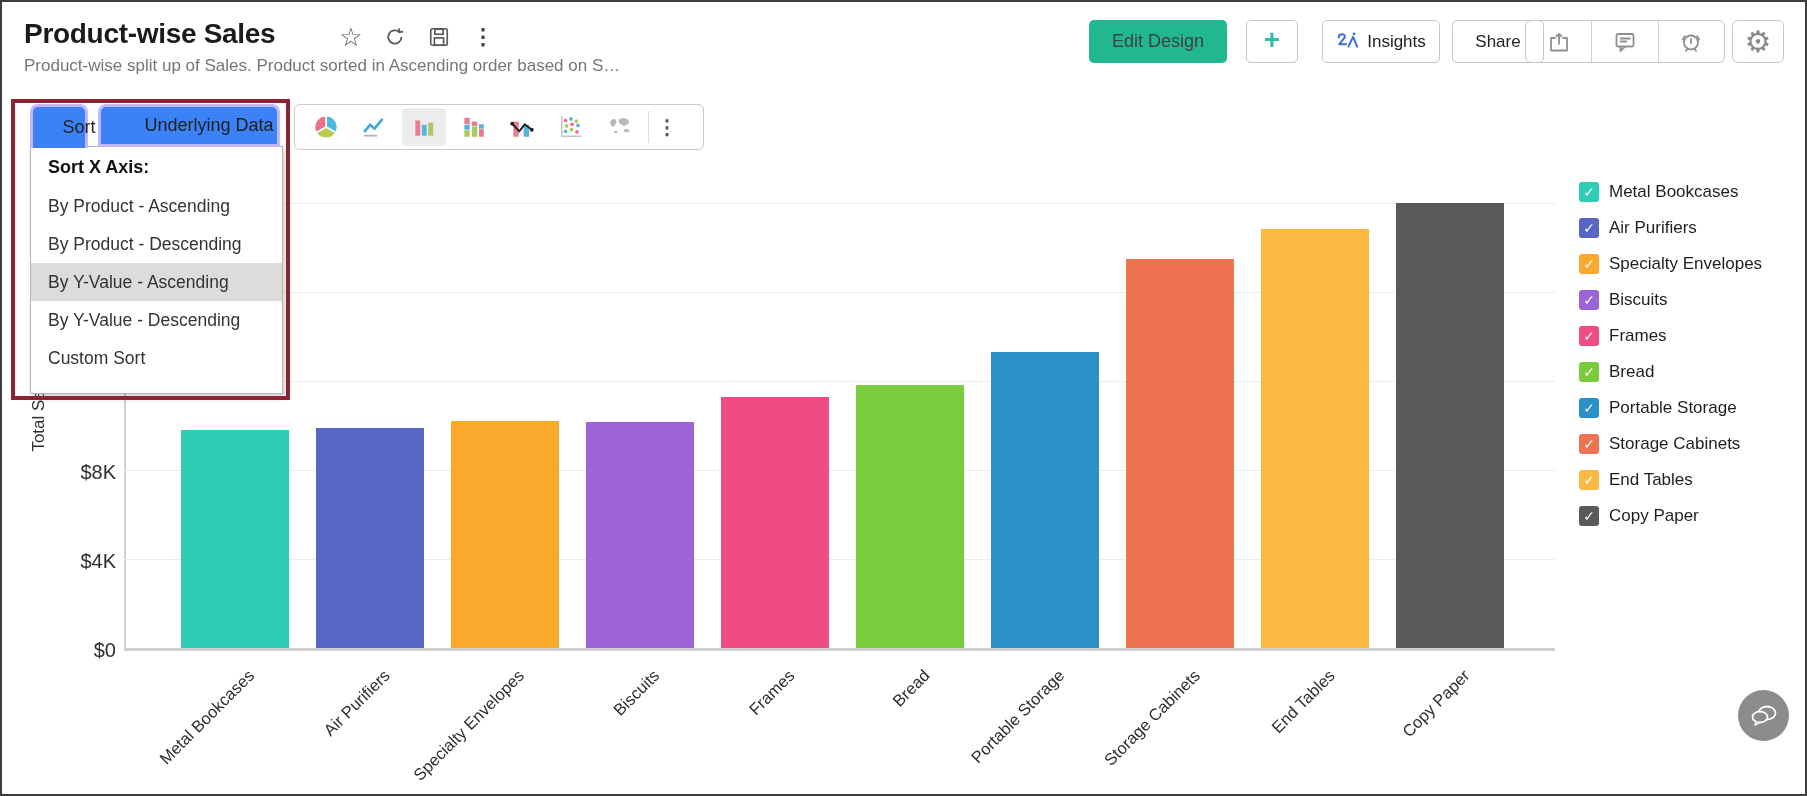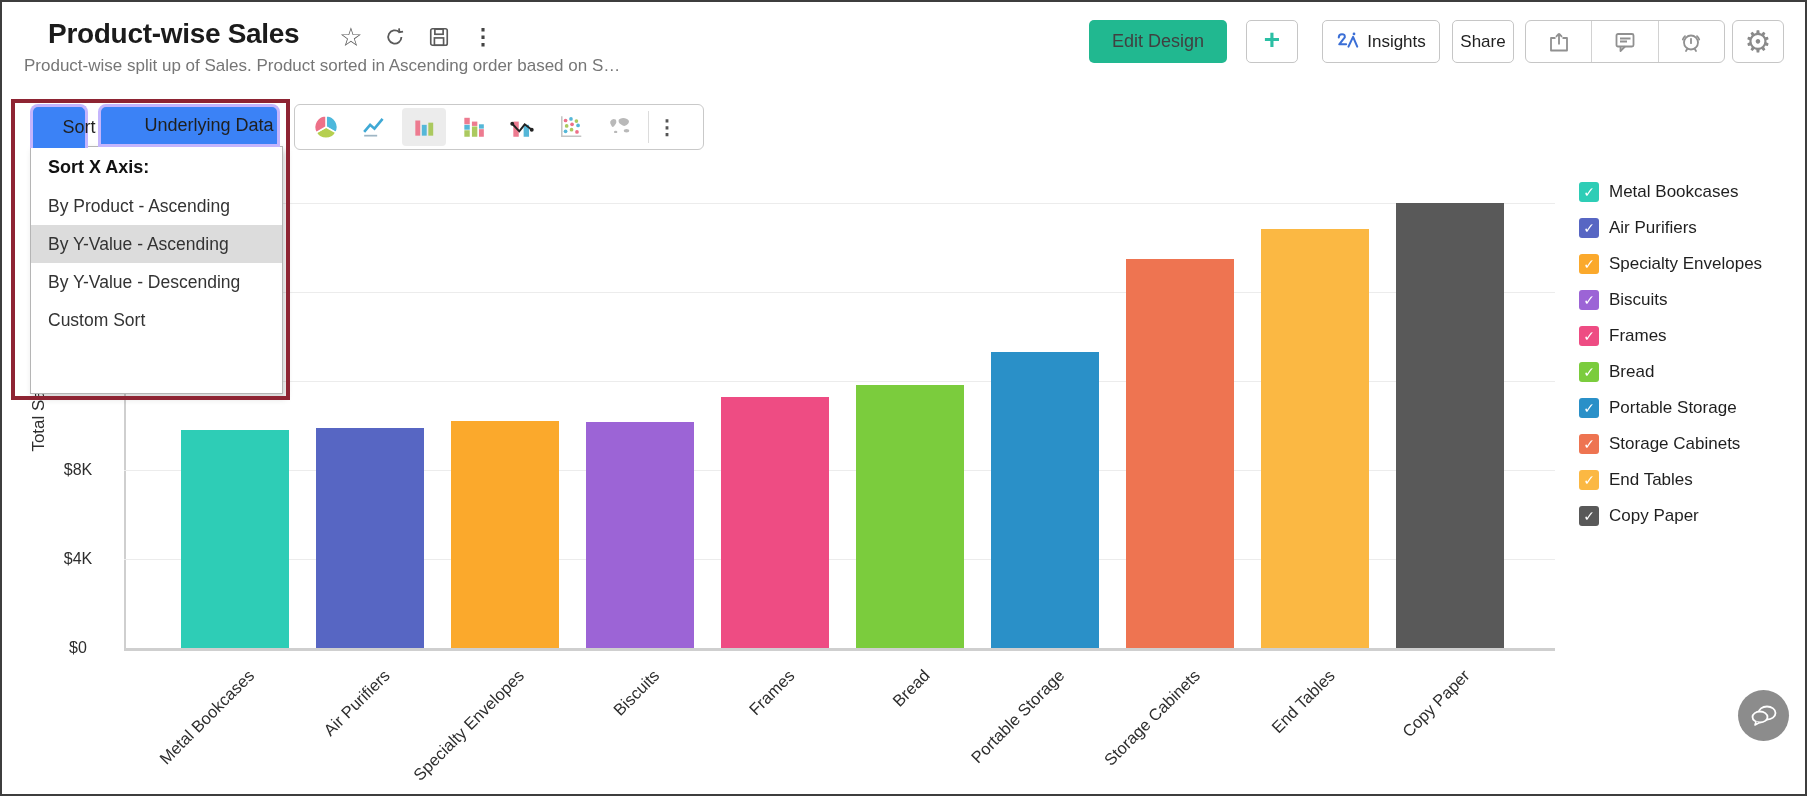--- a/index.html
+++ b/index.html
@@ -1,30 +1,30 @@
 <!DOCTYPE html>
 <html><head>
 <meta charset="utf-8">
 <style>
   * { margin:0; padding:0; box-sizing:border-box; }
   html,body { width:1807px; height:796px; font-family:"Liberation Sans",sans-serif; background:#fff; }
   #app { position:relative; width:1807px; height:796px; background:#fff; border:2px solid #3e3e3e; overflow:hidden; }
 
   
-  .page-title { position:absolute; left:22px; top:16px; font-size:28px; font-weight:bold; color:#1b1b1b; letter-spacing:-.3px;margin-left:24px; }
+  .page-title { position:absolute; left:22px; top:16px; font-size:28px; font-weight:bold; color:#1b1b1b; letter-spacing:-.3px; }
   .title-icons { position:absolute; left:336px; top:22px; display:flex; align-items:center; gap:18px; color:#5a5a5a; }
   .t-ico { width:26px; height:26px; display:flex; align-items:center; justify-content:center; cursor:pointer; }
   .subtitle { position:absolute; left:22px; top:54px; font-size:17px; color:#767676; }
 
   .btn { position:absolute; top:18px; height:43px; background:#fff; border:1px solid #c6c6c6; border-radius:5px;
          display:flex; align-items:center; justify-content:center; font-size:17px; color:#222; cursor:pointer; }
   .btn-edit { left:1087px; width:138px; background:#21b890; border:none; color:#404040; font-size:18px; }
   .btn-plus { left:1244px; width:52px; color:#2bbfa4; font-size:28px; font-weight:bold; padding-bottom:3px; }
   .btn-insights { left:1320px; width:118px; gap:7px; }
-  .btn-share { left:1450px; width:62px; }
+  .btn-share { left:1450px; width:92px; }
   .icon-group { position:absolute; left:1523px; top:18px; width:200px; height:43px; border:1px solid #c6c6c6; border-radius:6px; display:flex; }
   .icon-cell { flex:1; display:flex; align-items:center; justify-content:center; color:#8f8f8f; cursor:pointer; }
   .icon-cell + .icon-cell { border-left:1px solid #d2d2d2; }
   .btn-gear { left:1730px; width:52px; border-radius:6px; color:#8a8a8a; font-size:30px; }
 
   
   .tab { position:absolute; top:102px; height:43px; background:#3b82f6; border:3px solid #c4b5fd; border-radius:8px 8px 0 0;
          display:flex; align-items:center; justify-content:center; font-size:18px; color:#1f1f1f; cursor:pointer;padding-left:40px; }
   .tab-sort { left:28px; width:58px; border-bottom:none; z-index:7; height:44px; }
   .tab-underlying { left:96px; width:182px; z-index:7; }
@@ -44,21 +44,21 @@
   .ct-ico.selected { background:#ececec; }
   .ct-divider { width:1px; height:32px; background:#dcdcdc; margin:0 6px 0 2px; }
   .ct-more { font-size:20px; font-weight:bold; color:#555; width:24px; text-align:center; cursor:pointer; }
 
   
   .y-title { position:absolute; left:-18px; top:398px; width:110px; text-align:center; font-size:17px; color:#2e2e2e;
              transform:rotate(-90deg); z-index:1; }
   .gridline { position:absolute; left:122px; width:1431px; height:1px; background:#ececec; z-index:0; }
   .axis-y { position:absolute; left:122px; top:168px; width:2px; height:480px; background:#cfcfcf; z-index:0; }
   .axis-x { position:absolute; left:122px; top:646px; width:1431px; height:3px; background:#cfcfcf; z-index:1; }
-  .ytick { position:absolute; width:76px; left:38px; text-align:center; font-size:16px; color:#2e2e2e; z-index:1; }
+  .ytick { position:absolute; width:76px; left:38px; text-align:right; font-size:20px; color:#2e2e2e; z-index:1; }
   .bar { position:absolute; width:108px; z-index:1; cursor:pointer; }
   .xlabel { position:absolute; top:664px; font-size:16.5px; color:#2e2e2e; white-space:nowrap;
             transform:rotate(-45deg); transform-origin:100% 0; z-index:1; }
 
   
   .legend { position:absolute; left:1577px; top:180px; z-index:1; }
   .legend-item { display:flex; align-items:center; height:20px; margin-bottom:16px; cursor:pointer; }
   .legend-check { width:20px; height:20px; border-radius:3px; color:#fff; font-size:14px; line-height:20px; text-align:center; flex:0 0 20px; }
   .legend-label { margin-left:10px; font-size:17px; color:#1f1f1f; white-space:nowrap; }
 
@@ -219,20 +219,21 @@
       </div>
     </div>
 
   <div class="tab tab-sort">Sort</div>
   <div class="tab tab-underlying">Underlying Data</div>
 
   <div class="sort-panel">
     <div class="menu-header">Sort X Axis:</div>
     <div id="menu-items">
         <div class="menu-item">By Product - Ascending</div>
+        <div class="menu-item">By Product - Descending</div>
         <div class="menu-item selected">By Y-Value - Ascending</div>
         <div class="menu-item">By Y-Value - Descending</div>
         <div class="menu-item">Custom Sort</div>
       </div>
   </div>
 
   <div class="red-box"></div>
 
   <div class="chart-toolbar">
     <div class="ct-ico">

